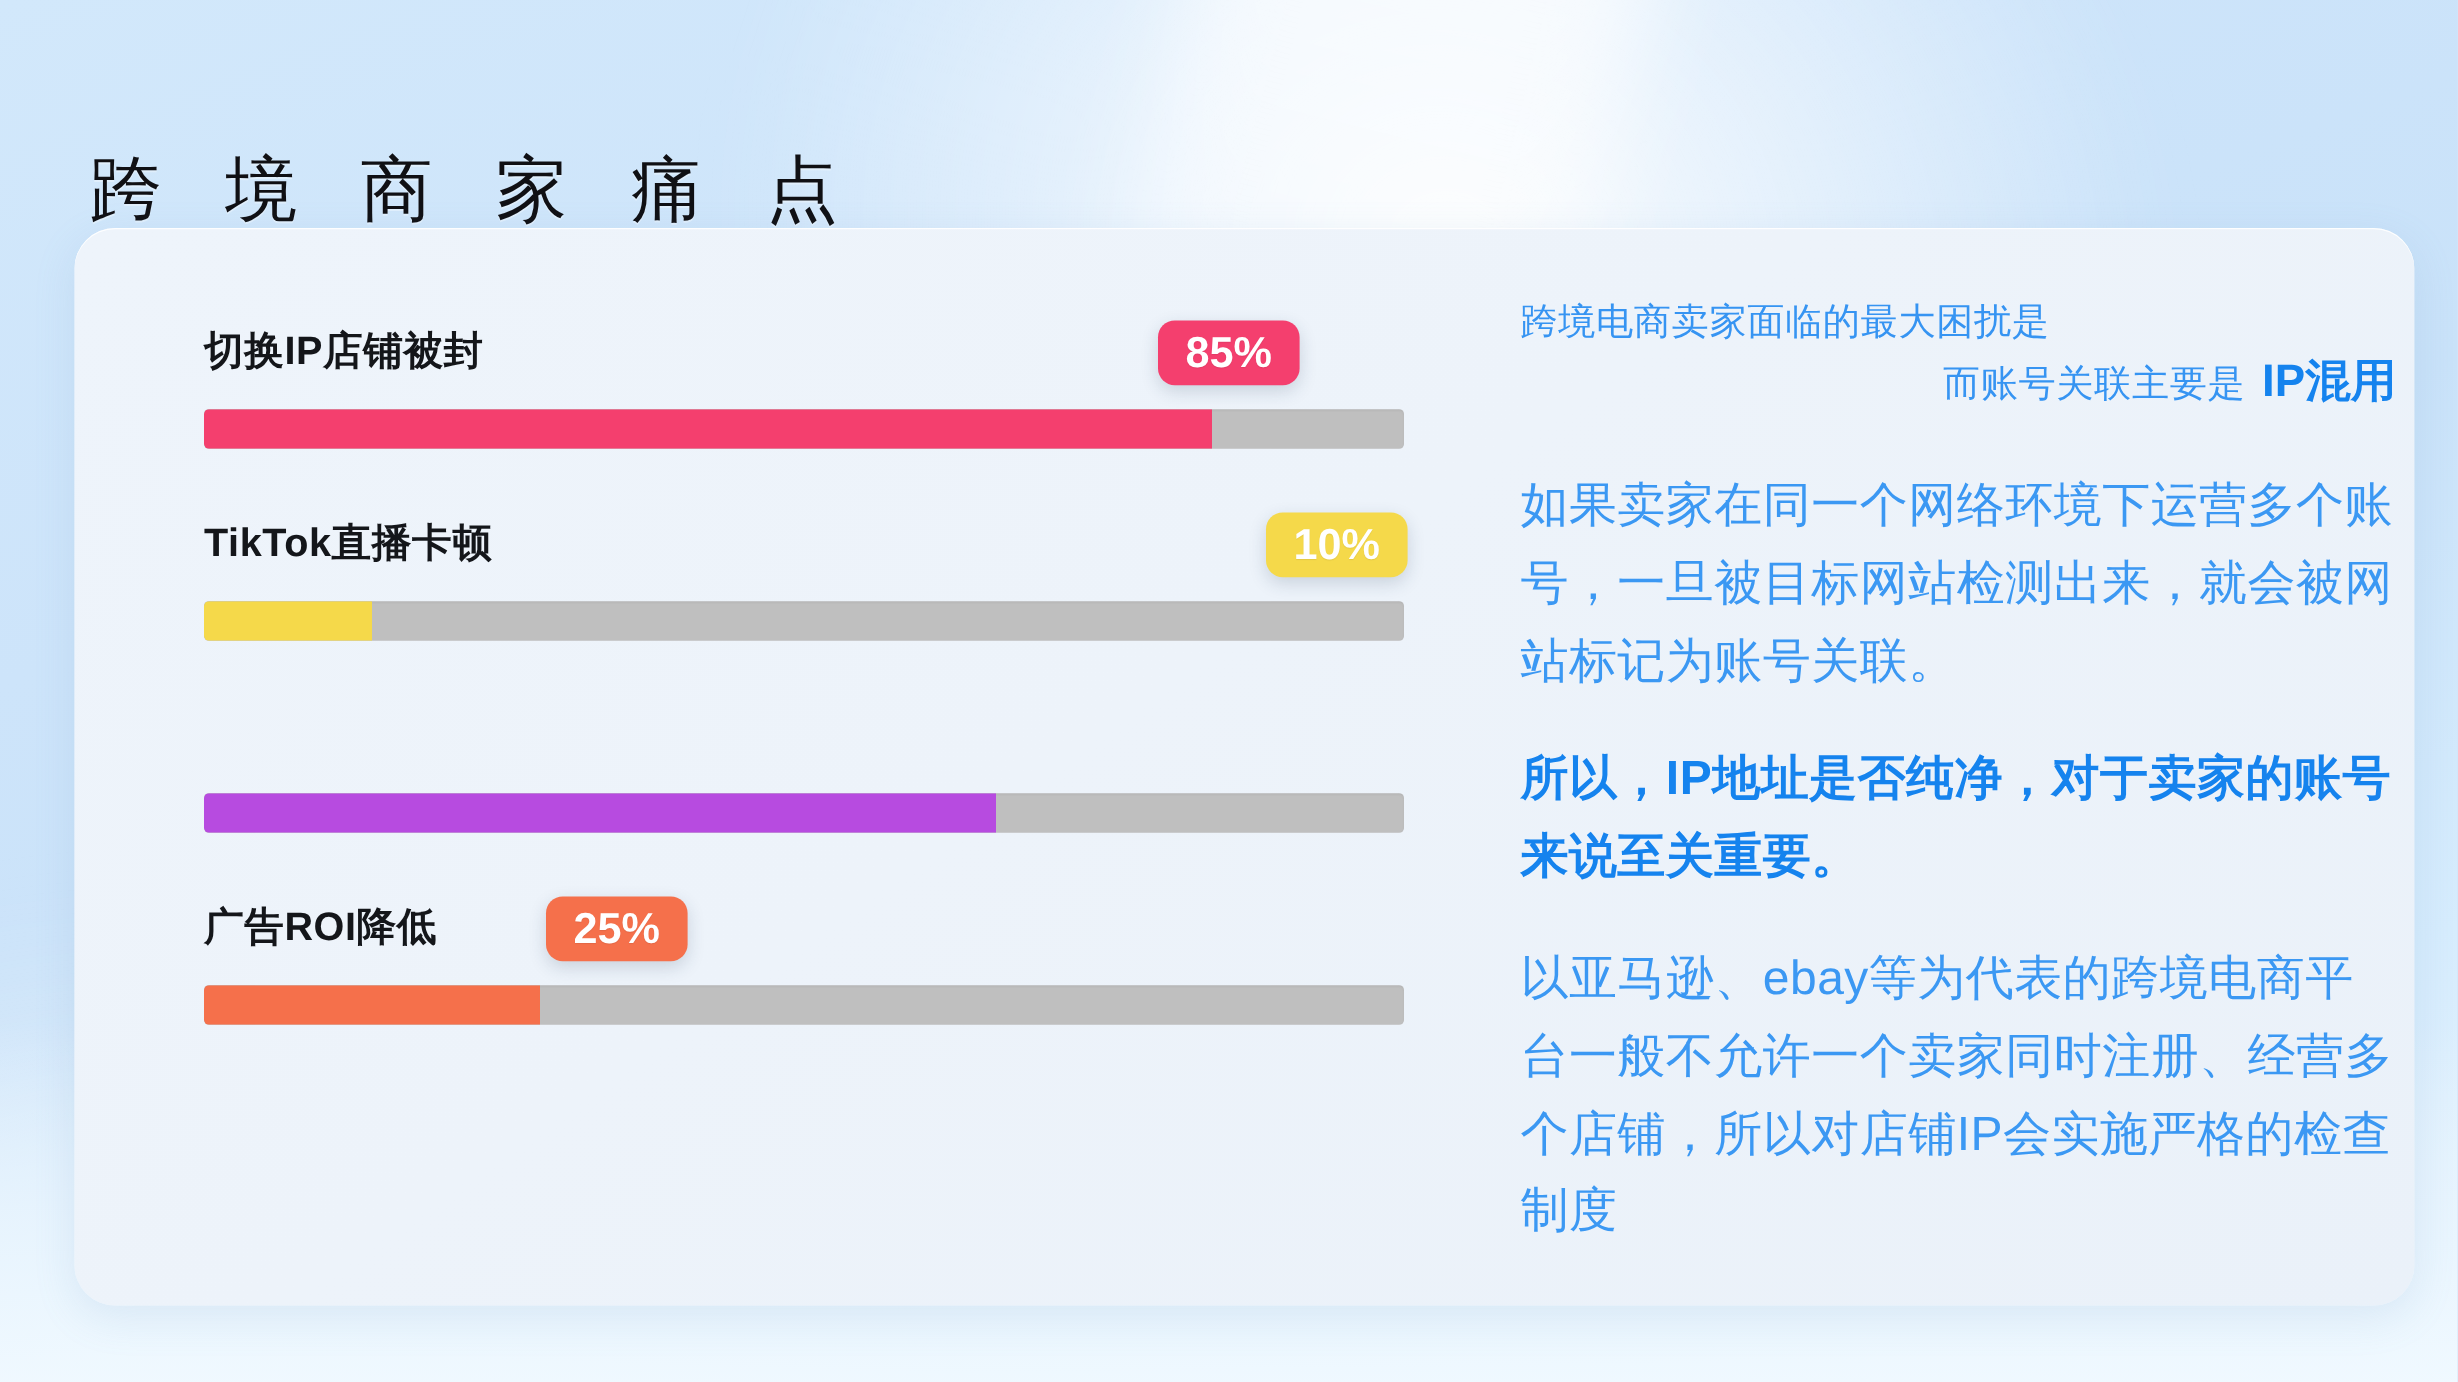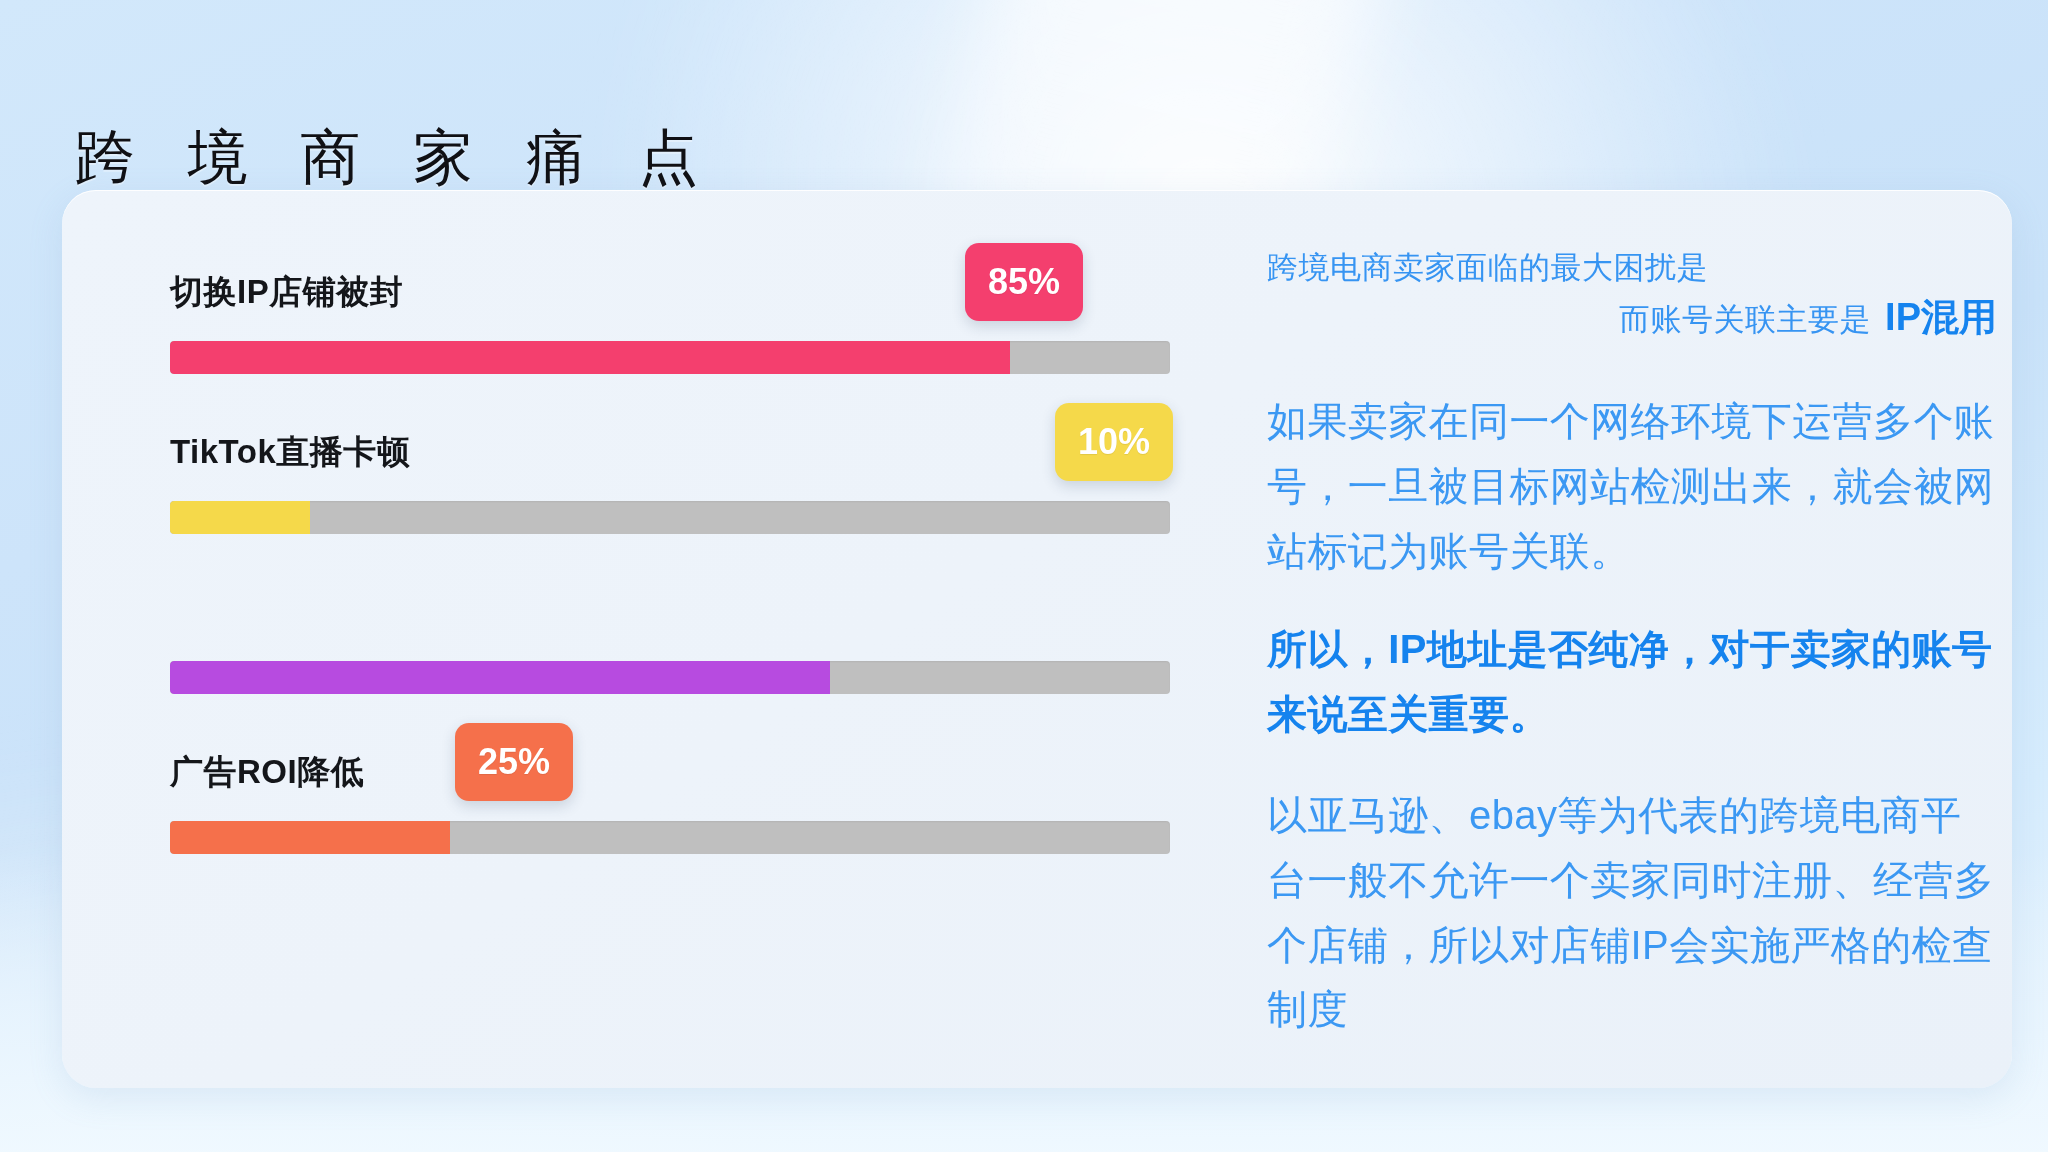--- a/index.html
+++ b/index.html
@@ -66,21 +66,21 @@
   }
   .chart-row{ position:absolute; left:0; width:1060px; height:145px; }
   .row-head{ position:relative; height:78px; }
   .row-label{
     position:absolute; left:45px; bottom:8px;
     font-size:33px; font-weight:900; color:#14161a;
     letter-spacing:.5px; white-space:nowrap;
   }
   .row-badge{
     position:absolute; bottom:2px;
-    height:78px; min-width:118px;
+    height:54px; min-width:118px;
     border-radius:14px;
     display:flex; align-items:center; justify-content:center;
     color:#fff; font-size:36px; font-weight:900;
     padding:0 18px;
     box-shadow:0 5px 14px rgba(40,60,90,.18);
     text-shadow:0 1px 1px rgba(0,0,0,.08);
   }
   .bar-track{
     position:absolute; left:45px; top:96px;
     width:1000px; height:33px;

